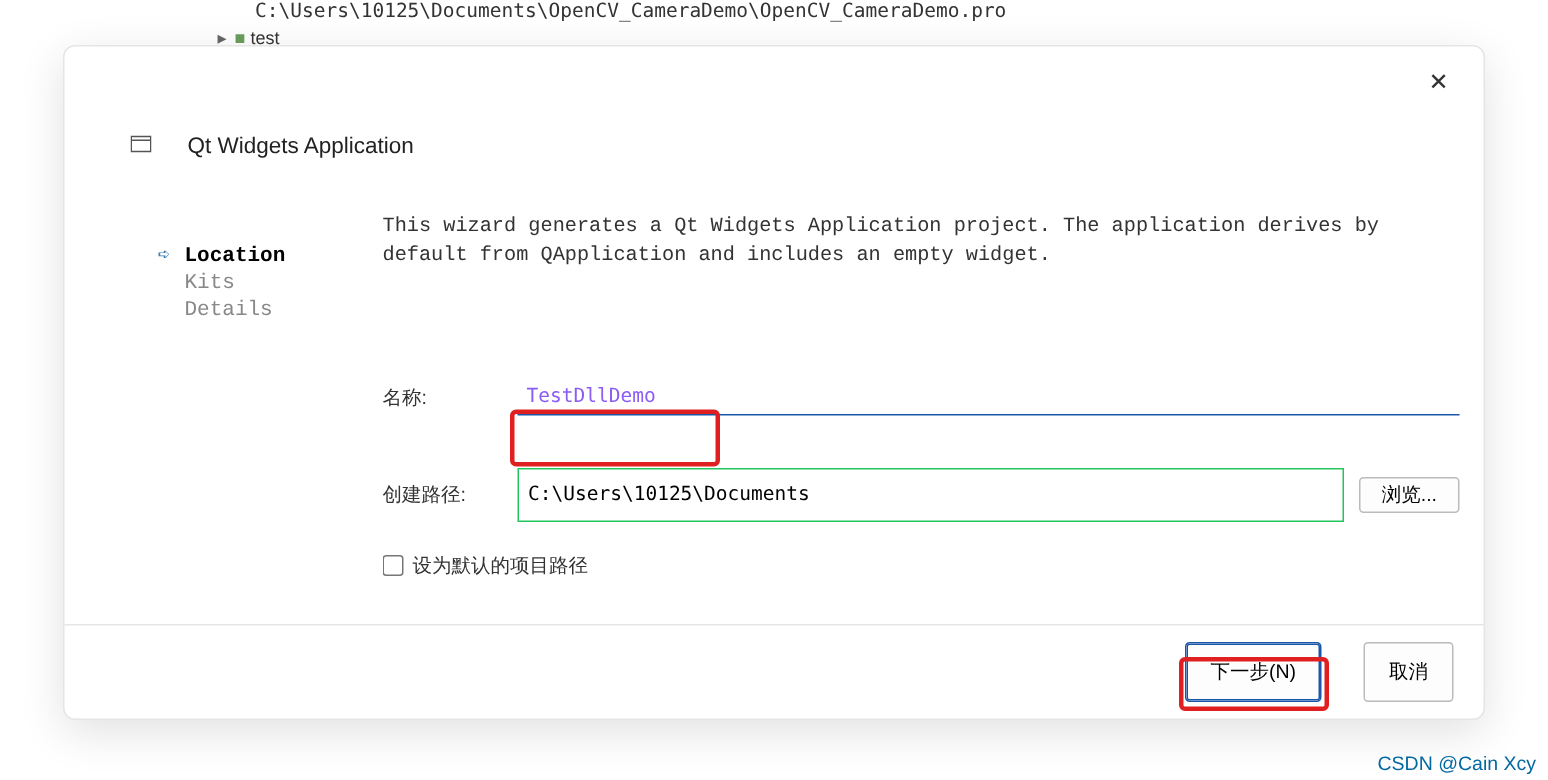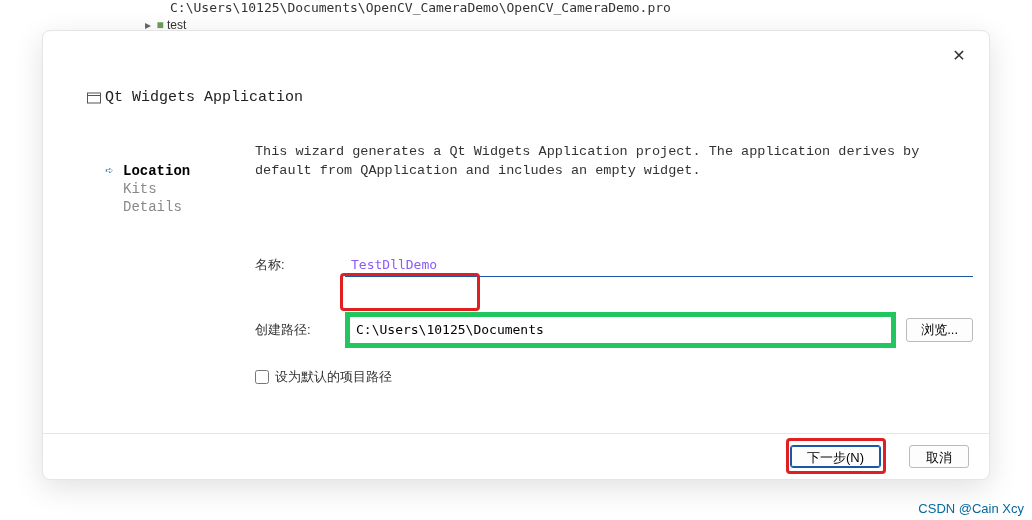--- a/index.html
+++ b/index.html
@@ -52,23 +52,22 @@
       width: 24px;
       height: 24px;
     }
     .dialog-title {
       position: absolute;
       top: 58px;
       left: 44px;
       font-size: 15px;
       color: #222;
       display: flex;
-      align-items: center;
-      gap: 4px;
-      font-family: Liberation Mono, monospace;
+      align-items: flex-start;
+      gap: 24px;
     }
     .app-icon {
       width: 14px;
       height: 14px;
     }
     .sidebar {
       position: absolute;
       top: 130px;
       left: 62px;
       width: 120px;
@@ -130,21 +129,21 @@
       border: none;
       border-bottom: 1px solid #1b57a8;
       outline: none;
       color: #8b5cf6;
     }
     .path-input {
       flex: 1;
       font-family: Consolas, monospace;
       font-size: 13px;
       padding: 3px 6px;
-      border: 5px solid #22c55e;
+      border: 1px solid #22c55e;
       outline: none;
       margin-right: 10px;
       height: 36px;
     }
     .browse-btn {
       font-size: 13px;
       padding: 2px 14px;
       background: #fdfdfd;
       border: 1px solid #bbb;
       border-radius: 3px;
@@ -171,21 +170,21 @@
       justify-content: flex-end;
       gap: 28px;
     }
     .btn {
       font-size: 13px;
       padding: 3px 16px;
       background: #fdfdfd;
       border: 1px solid #bbb;
       border-radius: 3px;
       cursor: pointer;
-      height: 23px;
+      height: 40px;
     }
     .btn.primary {
       border: 1px solid #1b57a8;
       box-shadow: 0 0 0 1px #1b57a8 inset;
     }
     .highlight-red {
       border: 3px solid #e02020;
       border-radius: 4px;
       position: absolute;
       pointer-events: none;

